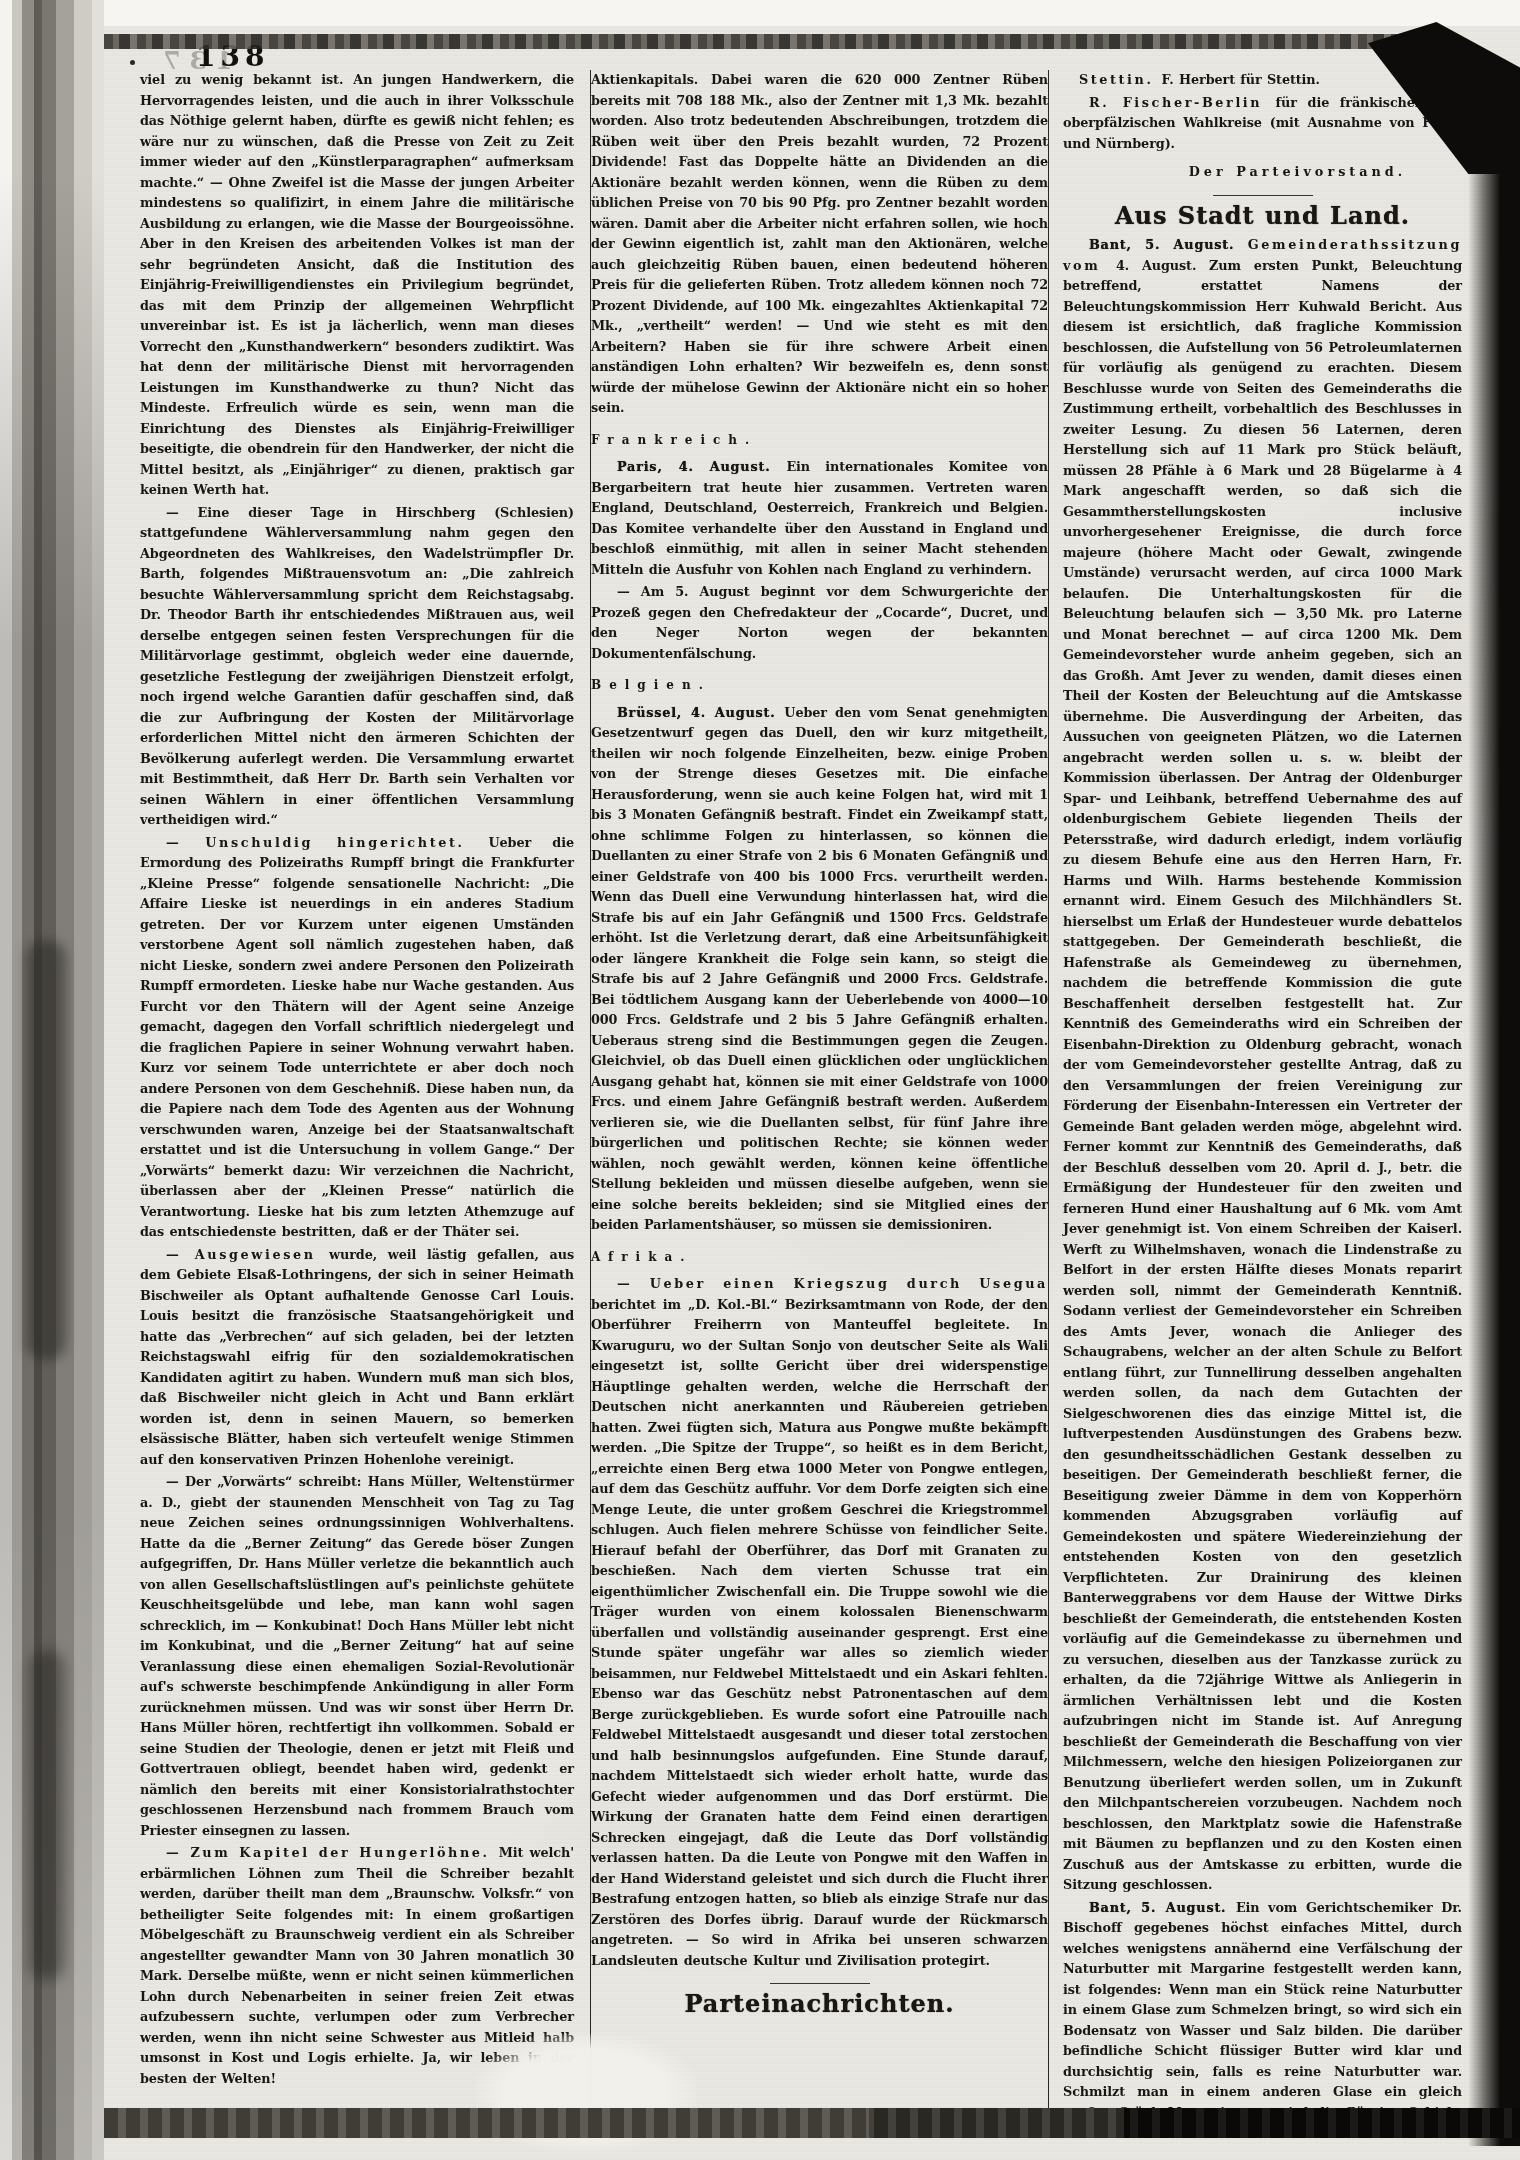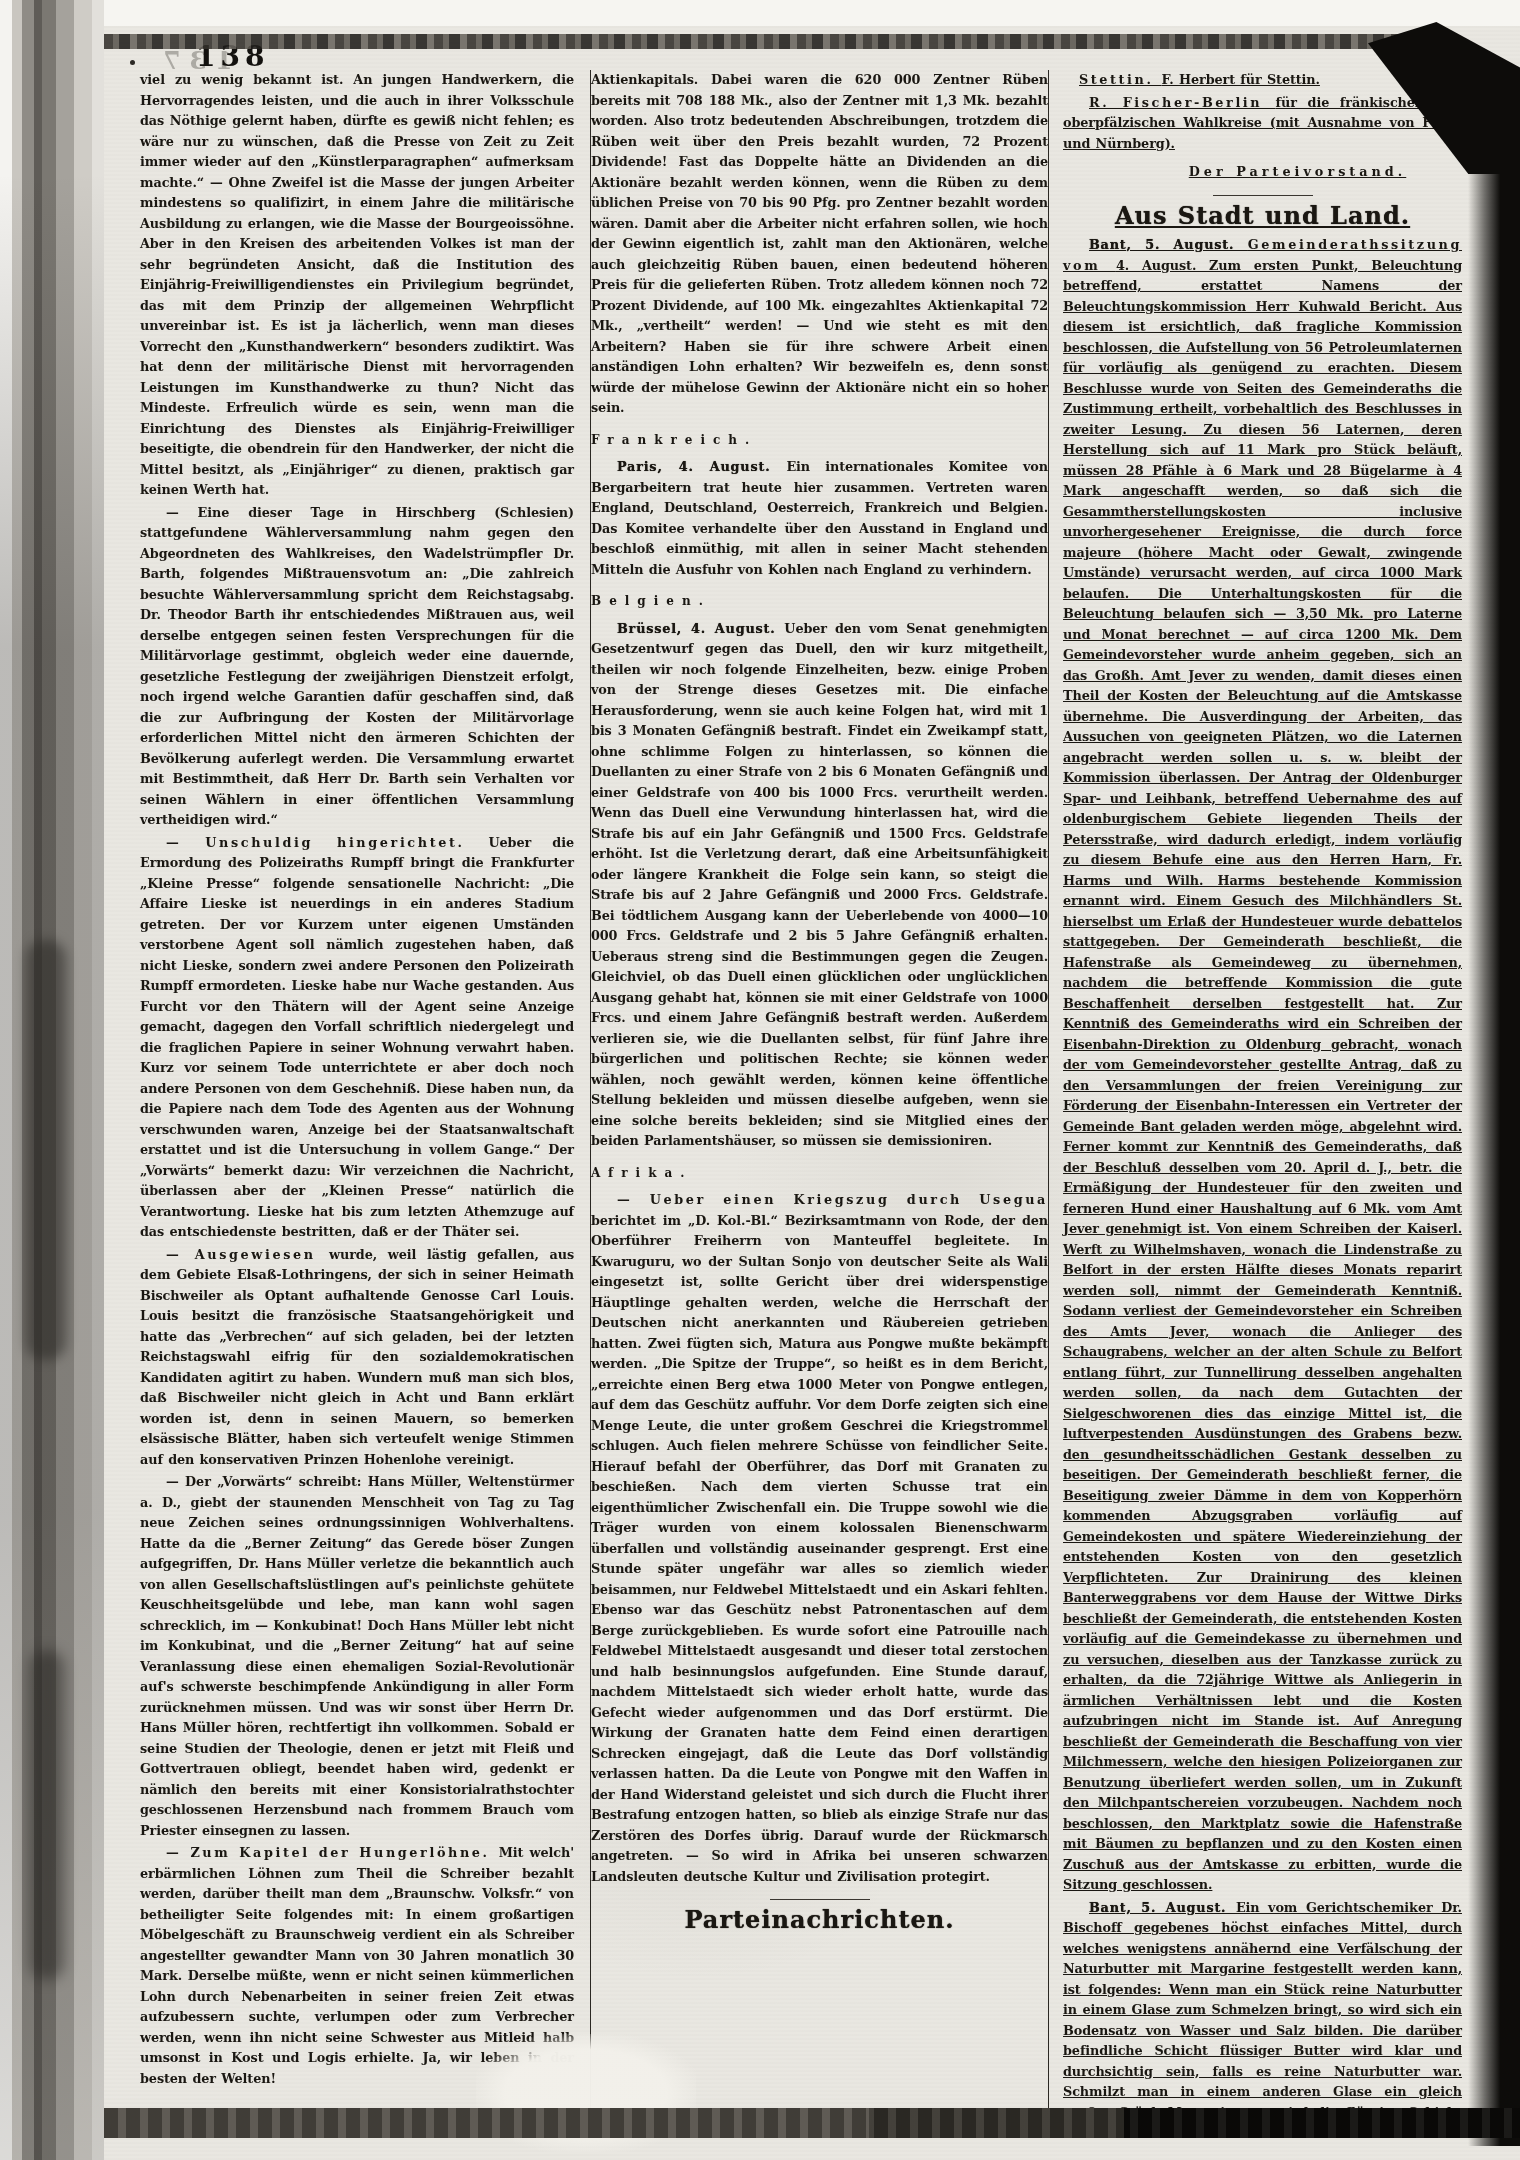--- a/index.html
+++ b/index.html
@@ -34,21 +34,21 @@
   .numdot{position:absolute;left:26px;top:34px;width:5px;height:5px;border-radius:50%;
     background:#2c2925;}
 
   
   .cols{position:absolute;left:34px;top:44px;display:flex;align-items:stretch;}
   .col{box-sizing:border-box;height:2038px;overflow:hidden;text-align:justify;
     font-size:12.8px;line-height:20.5px;font-weight:bold;color:#1a1712;
     letter-spacing:-.1px;word-spacing:1px;}
   .col-1{width:452px;padding:0 16px 16px 2px;}
   .col-2{width:458px;padding:0 0;border-left:1.6px solid #2b2823;}
-  .col-3{width:420px;padding:0 6px 0 14px;border-left:1.6px solid #2b2823;text-decoration:underline;}
+  .col-3{width:420px;padding:0 6px 0 14px;border-left:1.6px solid #2b2823;}
 
   p{margin:0 0 2px 0;}
   p.ind{text-indent:26px;}
   .lead{letter-spacing:2.6px;}
   .city{letter-spacing:.8px;text-shadow:0 0 .7px currentColor;}
   .country-head{text-align:left;font-size:12px;font-weight:bold;letter-spacing:8px;
     margin:11px 0 7px;text-indent:0;}
   .big-head{text-align:center;font-size:24px;font-weight:bold;letter-spacing:1px;
     margin:10px 0 9px;text-indent:0;text-shadow:0 0 1px currentColor;}
   .shortrule{width:100px;border:0;border-top:1.6px solid #3a3630;margin:12px auto 4px;}
@@ -92,20 +92,21 @@
       <p class="ind"><span>— Der „Vorwärts“ schreibt: Hans Müller, Weltenstürmer a. D., giebt der staunenden Menschheit von Tag zu Tag neue Zeichen seines ordnungssinnigen Wohlverhaltens. Hatte da die „Berner Zeitung“ das Gerede böser Zungen aufgegriffen, Dr. Hans Müller verletze die bekanntlich auch von allen Gesellschaftslüstlingen auf's peinlichste gehütete Keuschheitsgelübde und lebe, man kann wohl sagen schrecklich, im — Konkubinat! Doch Hans Müller lebt nicht im Konkubinat, und die „Berner Zeitung“ hat auf seine Veranlassung diese einen ehemaligen Sozial-Revolutionär auf's schwerste beschimpfende Ankündigung in aller Form zurücknehmen müssen. Und was wir sonst über Herrn Dr. Hans Müller hören, rechtfertigt ihn vollkommen. Sobald er seine Studien der Theologie, denen er jetzt mit Fleiß und Gottvertrauen obliegt, beendet haben wird, gedenkt er nämlich den bereits mit einer Konsistorialrathstochter geschlossenen Herzensbund nach frommem Brauch vom Priester einsegnen zu lassen.</span></p>
       <p class="ind"><span class="lead">— Zum Kapitel der Hungerlöhne. </span><span>Mit welch' erbärmlichen Löhnen zum Theil die Schreiber bezahlt werden, darüber theilt man dem „Braunschw. Volksfr.“ von betheiligter Seite folgendes mit: In einem großartigen Möbelgeschäft zu Braunschweig verdient ein als Schreiber angestellter gewandter Mann von 30 Jahren monatlich 30 Mark. Derselbe müßte, wenn er nicht seinen kümmerlichen Lohn durch Nebenarbeiten in seiner freien Zeit etwas aufzubessern suchte, verlumpen oder zum Verbrecher werden, wenn ihn nicht seine Schwester aus Mitleid halb umsonst in Kost und Logis erhielte. Ja, wir leben in der besten der Welten!</span></p>
 
     </div>
 
     <div class="col col-2">
       <p><span>Aktienkapitals. Dabei waren die 620 000 Zentner Rüben bereits mit 708 188 Mk., also der Zentner mit 1,3 Mk. bezahlt worden. Also trotz bedeutenden Abschreibungen, trotzdem die Rüben weit über den Preis bezahlt wurden, 72 Prozent Dividende! Fast das Doppelte hätte an Dividenden an die Aktionäre bezahlt werden können, wenn die Rüben zu dem üblichen Preise von 70 bis 90 Pfg. pro Zentner bezahlt worden wären. Damit aber die Arbeiter nicht erfahren sollen, wie hoch der Gewinn eigentlich ist, zahlt man den Aktionären, welche auch gleichzeitig Rüben bauen, einen bedeutend höheren Preis für die gelieferten Rüben. Trotz alledem können noch 72 Prozent Dividende, auf 100 Mk. eingezahltes Aktienkapital 72 Mk., „vertheilt“ werden! — Und wie steht es mit den Arbeitern? Haben sie für ihre schwere Arbeit einen anständigen Lohn erhalten? Wir bezweifeln es, denn sonst würde der mühelose Gewinn der Aktionäre nicht ein so hoher sein.</span></p>
 
       <p class="country-head">Frankreich.</p>
       <p class="ind"><span class="city">Paris, 4. August. </span><span>Ein internationales Komitee von Bergarbeitern trat heute hier zusammen. Vertreten waren England, Deutschland, Oesterreich, Frankreich und Belgien. Das Komitee verhandelte über den Ausstand in England und beschloß einmüthig, mit allen in seiner Macht stehenden Mitteln die Ausfuhr von Kohlen nach England zu verhindern.</span></p>
+      <p class="ind"><span>— Am 5. August beginnt vor dem Schwurgerichte der Prozeß gegen den Chefredakteur der „Cocarde“, Ducret, und den Neger Norton wegen der bekannten Dokumentenfälschung.</span></p>
 
       <p class="country-head">Belgien.</p>
       <p class="ind"><span class="city">Brüssel, 4. August. </span><span>Ueber den vom Senat genehmigten Gesetzentwurf gegen das Duell, den wir kurz mitgetheilt, theilen wir noch folgende Einzelheiten, bezw. einige Proben von der Strenge dieses Gesetzes mit. Die einfache Herausforderung, wenn sie auch keine Folgen hat, wird mit 1 bis 3 Monaten Gefängniß bestraft. Findet ein Zweikampf statt, ohne schlimme Folgen zu hinterlassen, so können die Duellanten zu einer Strafe von 2 bis 6 Monaten Gefängniß und einer Geldstrafe von 400 bis 1000 Frcs. verurtheilt werden. Wenn das Duell eine Verwundung hinterlassen hat, wird die Strafe bis auf ein Jahr Gefängniß und 1500 Frcs. Geldstrafe erhöht. Ist die Verletzung derart, daß eine Arbeitsunfähigkeit oder längere Krankheit die Folge sein kann, so steigt die Strafe bis auf 2 Jahre Gefängniß und 2000 Frcs. Geldstrafe. Bei tödtlichem Ausgang kann der Ueberlebende von 4000—10 000 Frcs. Geldstrafe und 2 bis 5 Jahre Gefängniß erhalten. Ueberaus streng sind die Bestimmungen gegen die Zeugen. Gleichviel, ob das Duell einen glücklichen oder unglücklichen Ausgang gehabt hat, können sie mit einer Geldstrafe von 1000 Frcs. und einem Jahre Gefängniß bestraft werden. Außerdem verlieren sie, wie die Duellanten selbst, für fünf Jahre ihre bürgerlichen und politischen Rechte; sie können weder wählen, noch gewählt werden, können keine öffentliche Stellung bekleiden und müssen dieselbe aufgeben, wenn sie eine solche bereits bekleiden; sind sie Mitglied eines der beiden Parlamentshäuser, so müssen sie demissioniren.</span></p>
 
       <p class="country-head">Afrika.</p>
       <p class="ind"><span class="lead">— Ueber einen Kriegszug durch Usegua </span><span>berichtet im „D. Kol.-Bl.“ Bezirksamtmann von Rode, der den Oberführer Freiherrn von Manteuffel begleitete. In Kwaruguru, wo der Sultan Sonjo von deutscher Seite als Wali eingesetzt ist, sollte Gericht über drei widerspenstige Häuptlinge gehalten werden, welche die Herrschaft der Deutschen nicht anerkannten und Räubereien getrieben hatten. Zwei fügten sich, Matura aus Pongwe mußte bekämpft werden. „Die Spitze der Truppe“, so heißt es in dem Bericht, „erreichte einen Berg etwa 1000 Meter von Pongwe entlegen, auf dem das Geschütz auffuhr. Vor dem Dorfe zeigten sich eine Menge Leute, die unter großem Geschrei die Kriegstrommel schlugen. Auch fielen mehrere Schüsse von feindlicher Seite. Hierauf befahl der Oberführer, das Dorf mit Granaten zu beschießen. Nach dem vierten Schusse trat ein eigenthümlicher Zwischenfall ein. Die Truppe sowohl wie die Träger wurden von einem kolossalen Bienenschwarm überfallen und vollständig auseinander gesprengt. Erst eine Stunde später ungefähr war alles so ziemlich wieder beisammen, nur Feldwebel Mittelstaedt und ein Askari fehlten. Ebenso war das Geschütz nebst Patronentaschen auf dem Berge zurückgeblieben. Es wurde sofort eine Patrouille nach Feldwebel Mittelstaedt ausgesandt und dieser total zerstochen und halb besinnungslos aufgefunden. Eine Stunde darauf, nachdem Mittelstaedt sich wieder erholt hatte, wurde das Gefecht wieder aufgenommen und das Dorf erstürmt. Die Wirkung der Granaten hatte dem Feind einen derartigen Schrecken eingejagt, daß die Leute das Dorf vollständig verlassen hatten. Da die Leute von Pongwe mit den Waffen in der Hand Widerstand geleistet und sich durch die Flucht ihrer Bestrafung entzogen hatten, so blieb als einzige Strafe nur das Zerstören des Dorfes übrig. Darauf wurde der Rückmarsch angetreten. — So wird in Afrika bei unseren schwarzen Landsleuten deutsche Kultur und Zivilisation protegirt.</span></p>
 
       <hr class="shortrule">
       <p class="big-head">Parteinachrichten.</p>
 

